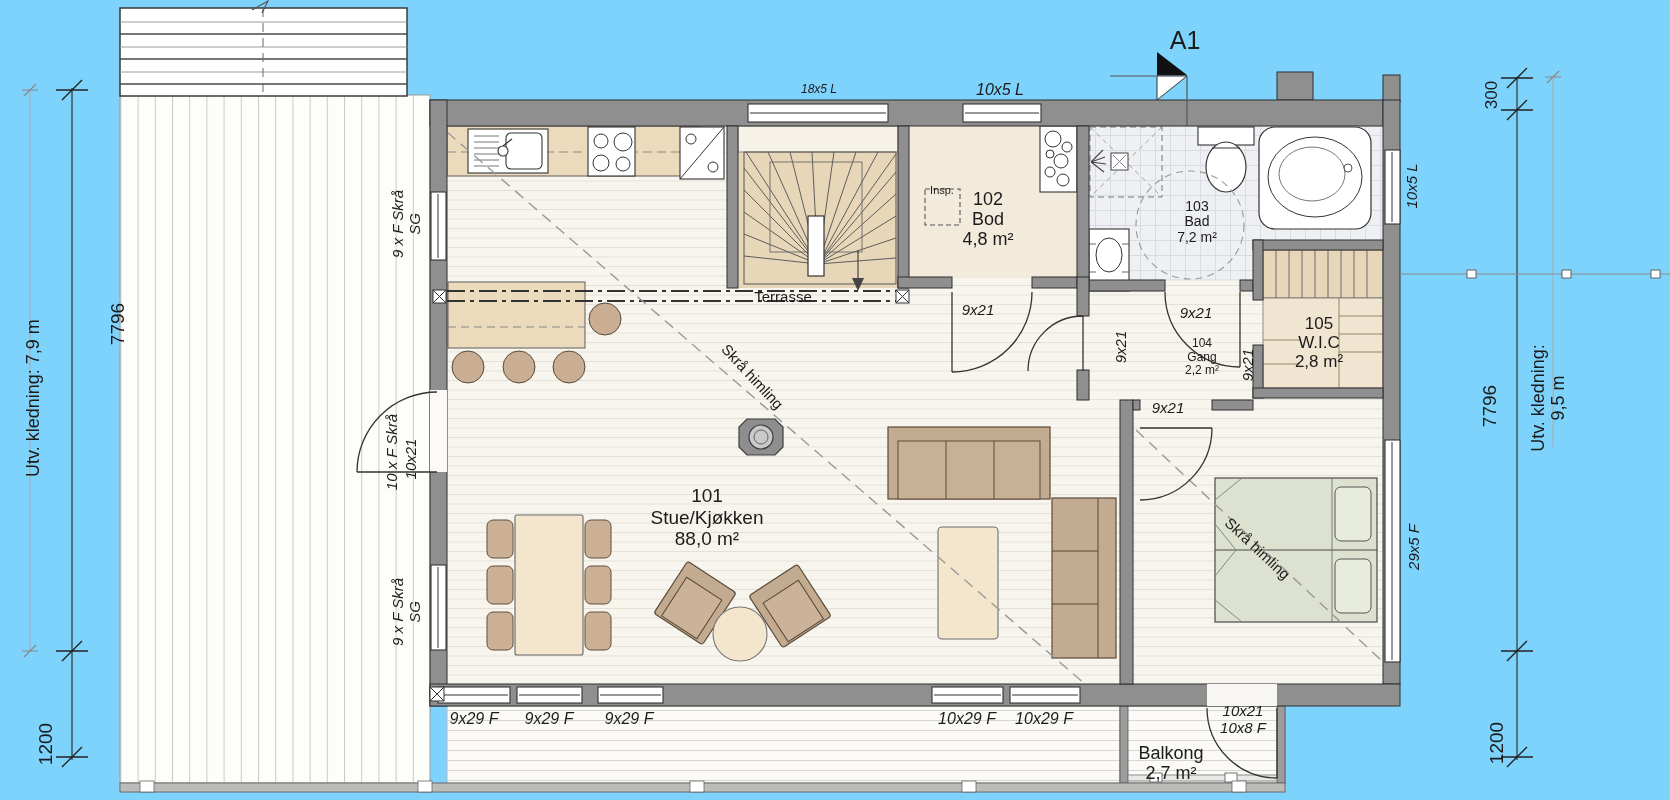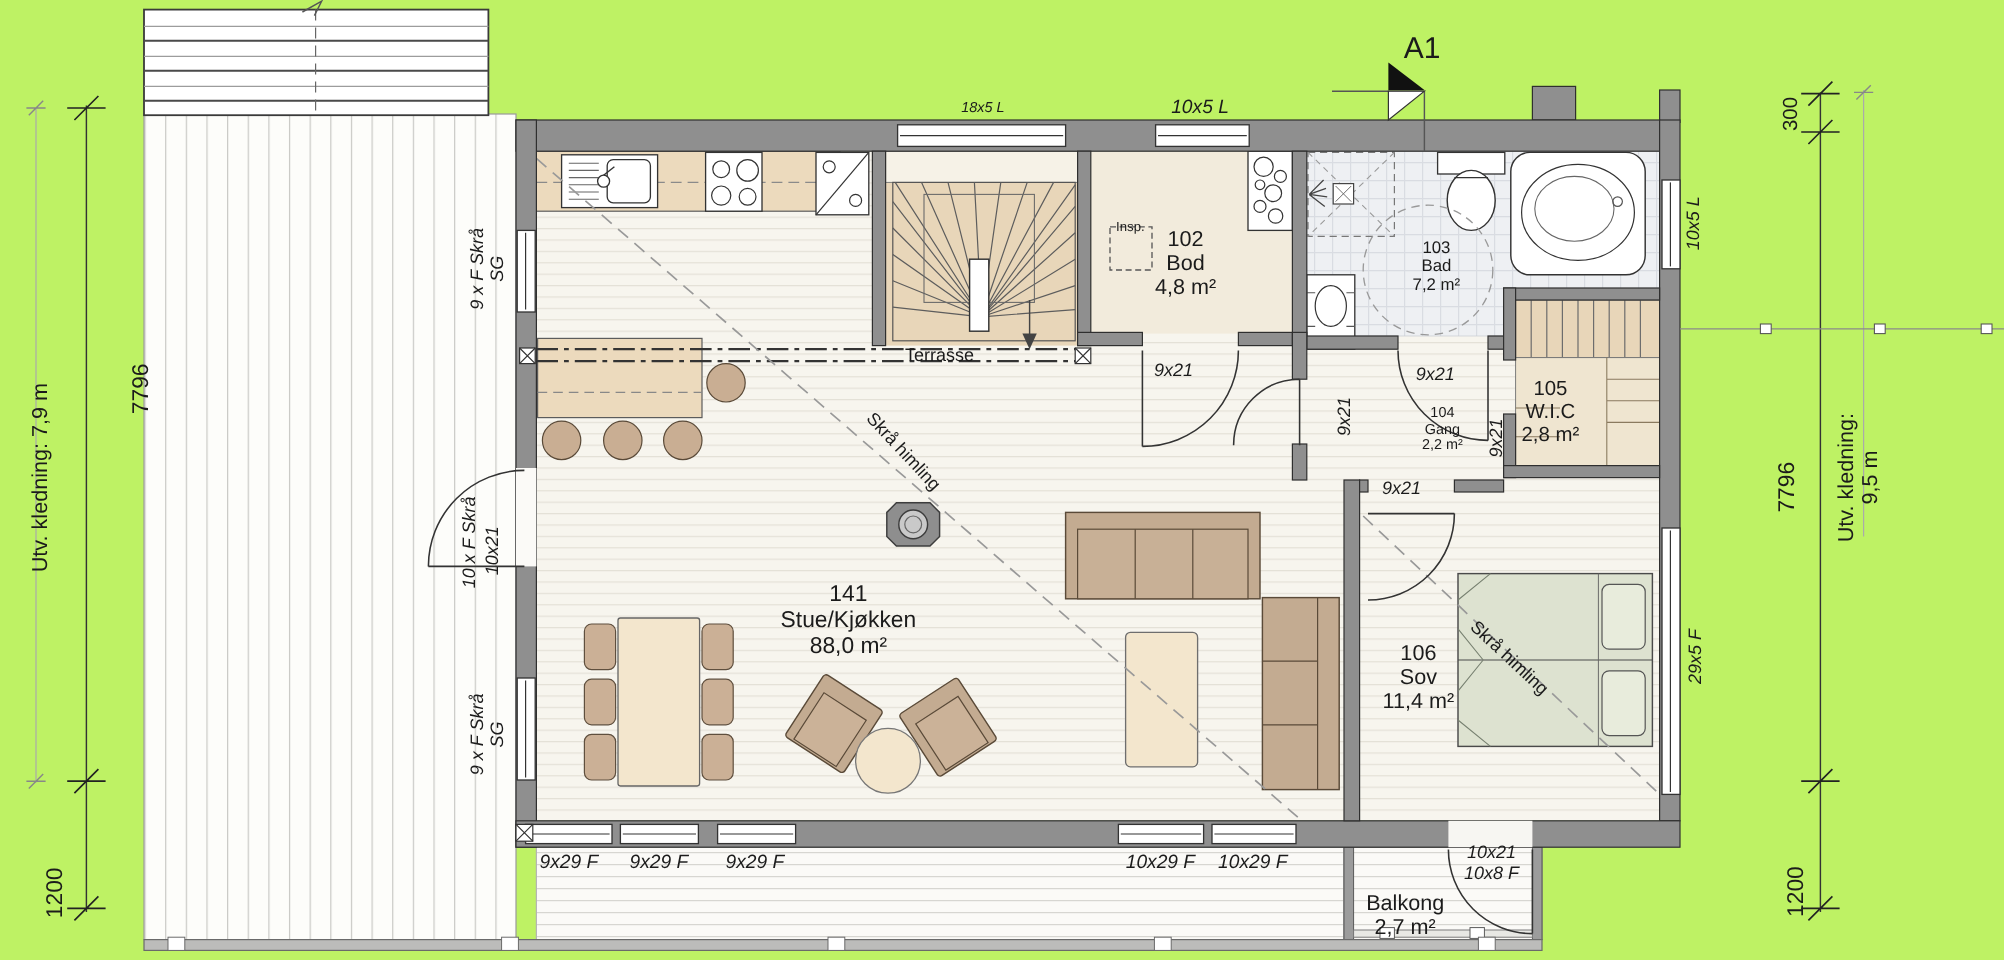--- a/index.html
+++ b/index.html
@@ -1,16 +1,16 @@
 <!DOCTYPE html>
 <html><head>
 <meta charset="utf-8">
 <style>
   html,body{margin:0;padding:0;background:#fff;}
-  #plan{position:relative;width:1670px;height:800px;background:#bef264;overflow:hidden;
+  #plan{position:relative;width:1670px;height:800px;background:#7dd3fc;overflow:hidden;
         font-family:"Liberation Sans",sans-serif;}
   #plan svg{position:absolute;left:0;top:0;}
   .lab{position:absolute;transform:translate(-50%,-50%);white-space:pre-line;text-align:center;
        color:#1b1b1b;line-height:1.12;}
   .rot{transform:translate(-50%,-50%) rotate(-90deg);}
   .it{font-style:italic;}
   .roomlab div{white-space:nowrap;}
 </style>
 </head>
 <body>
@@ -320,36 +320,33 @@
   <line x1="1110" y1="76" x2="1187" y2="76" stroke="#555" stroke-width="1.2"></line>
   <line x1="1187" y1="76" x2="1187" y2="126" stroke="#555" stroke-width="1.2"></line>
   <polygon points="1157,52 1187,75 1157,75" fill="#111"></polygon>
   <polygon points="1187,76 1157,76 1157,100" fill="#fff" stroke="#333" stroke-width="1"></polygon>
 </g>
 </svg>
 
 <div class="lab" style="left:1185px;top:40px;font-size:25px">A1</div>
 
 <div class="lab roomlab" style="left:707px;top:517px;font-size:19px">
-  <div>141</div><div>Stue/Kjøkken</div><div>88,0 m²</div>
+  <div>101</div><div>Stue/Kjøkken</div><div>88,0 m²</div>
 </div>
 <div class="lab roomlab" style="left:988px;top:219px;font-size:18px">
   <div>102</div><div>Bod</div><div>4,8 m²</div>
 </div>
 <div class="lab roomlab" style="left:1197px;top:222px;font-size:14px">
   <div>103</div><div>Bad</div><div>7,2 m²</div>
 </div>
 <div class="lab roomlab" style="left:1202px;top:358px;font-size:12px">
   <div>104</div><div>Gang</div><div>2,2 m²</div>
 </div>
-<div class="lab roomlab" style="left:1292px;top:343px;font-size:17px">
+<div class="lab roomlab" style="left:1319px;top:343px;font-size:17px">
   <div>105</div><div>W.I.C</div><div>2,8 m²</div>
-</div>
-<div class="lab roomlab" style="left:1182px;top:564px;font-size:18px">
-  <div>106</div><div>Sov</div><div>11,4 m²</div>
 </div>
 <div class="lab roomlab" style="left:1171px;top:763px;font-size:18px">
   <div>Balkong</div><div>2,7 m²</div>
 </div>
 
 <div class="lab it" style="left:819px;top:90px;font-size:12px">18x5 L</div>
 <div class="lab it" style="left:1000px;top:90px;font-size:16px">10x5 L</div>
 <div class="lab it rot" style="left:1412px;top:186px;font-size:15px">10x5 L</div>
 <div class="lab it rot" style="left:1414px;top:547px;font-size:15px">29x5 F</div>
 <div class="lab it" style="left:474px;top:719px;font-size:16px">9x29 F</div>

